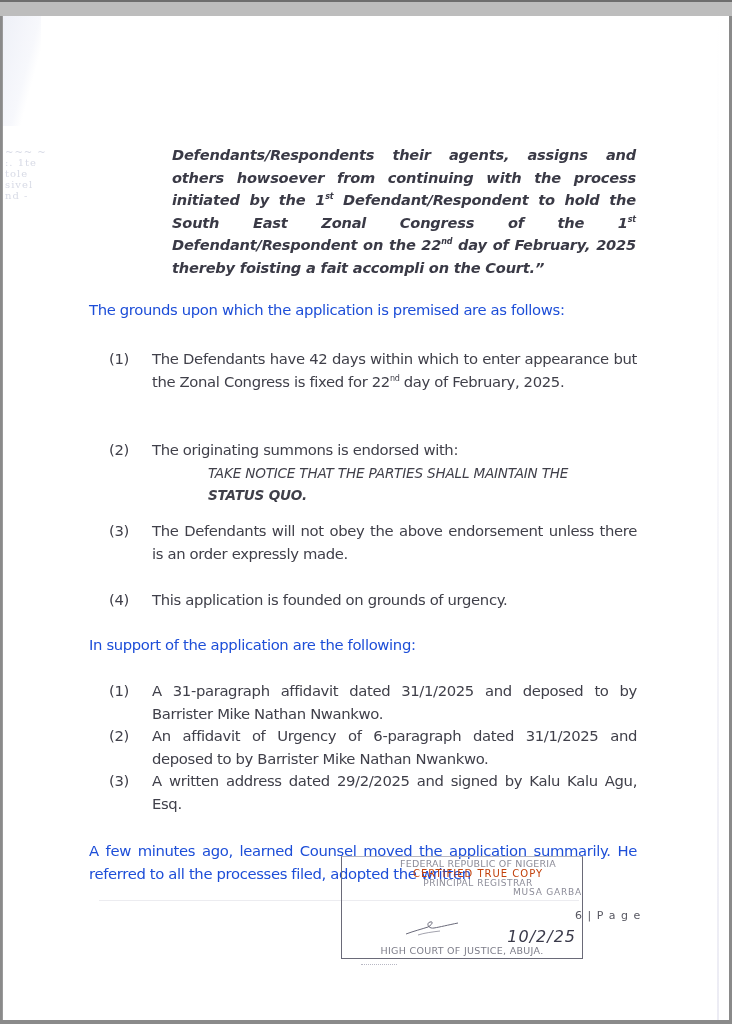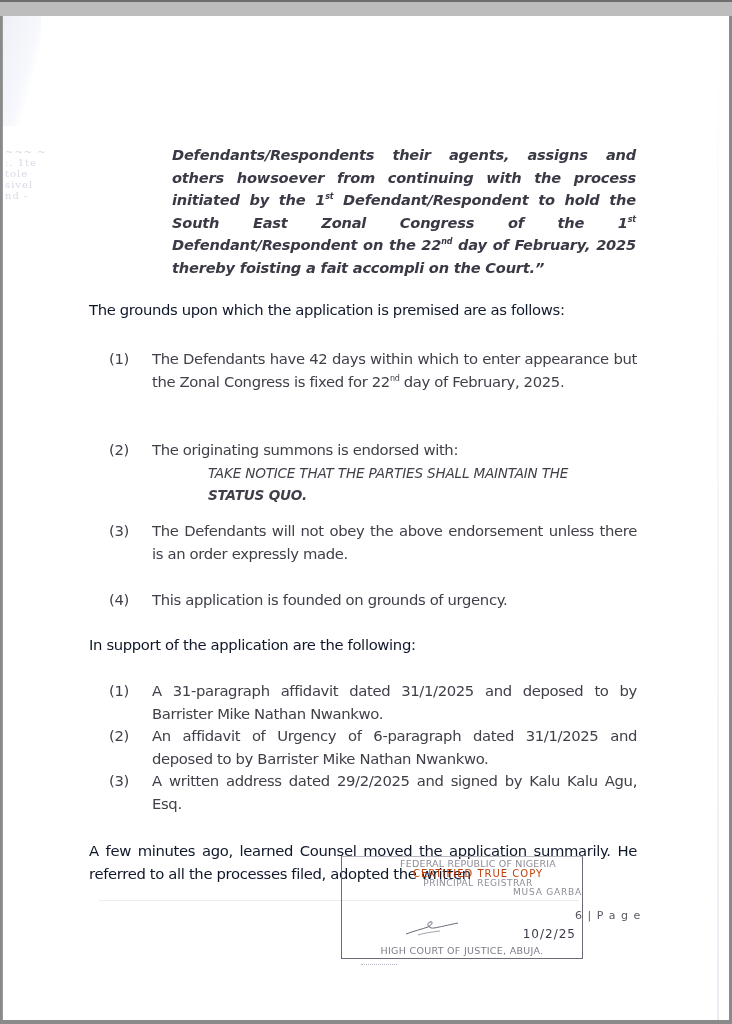--- a/index.html
+++ b/index.html
@@ -33,21 +33,21 @@
   .quote {
     position: absolute; left: 169px; top: 128px; width: 464px;
     font-family: "DejaVu Sans", sans-serif; font-style: italic; font-weight: bold;
     font-size: 14.6px; line-height: 22.6px; text-align: justify;
     color: #3a3a46; letter-spacing: -0.2px;
   }
   .quote sup { font-size: 8px; line-height: 0; }
   .para {
     position: absolute; left: 86px; width: 548px;
     font-family: "DejaVu Sans", sans-serif; font-size: 14.8px; line-height: 22.5px;
-    color: #0f172a; letter-spacing: -0.35px;
+    color: #1d4ed8; letter-spacing: -0.35px;
   }
   .just { text-align: justify; text-align-last: left; }
   .item { position: absolute; left: 106px; width: 528px; font-size: 14.8px; line-height: 22.5px;
     color: #40404a; letter-spacing: -0.35px; }
   .item .num { position: absolute; left: 0; top: 0; width: 38px; }
   .item .body { margin-left: 43px; text-align: justify; }
   .item sup { font-size: 8px; line-height: 0; }
   .endorse { margin-left: 56px; font-style: italic; font-size: 13.6px; letter-spacing: -0.2px; text-align: justify; }
   .endorse b { font-style: italic; }
   .footer-line {
@@ -61,22 +61,22 @@
   .stamp {
     position: absolute; left: 338px; top: 840px; width: 208px; height: 101px;
     border: 1.5px solid #6a6a78; border-top: 1px solid #b6b6c0;
     color: #8c8c98; text-align: center; font-family: "DejaVu Sans", sans-serif; padding-left: 32px;
   }
   .stamp .l1 { font-size: 9.5px; margin-top: 1px; letter-spacing: 0.2px; }
   .stamp .l2 { font-size: 10px; color: #c2410c; letter-spacing: 1px; margin-top: -1px; }
   .stamp .l3 { font-size: 9px; letter-spacing: 0.5px; margin-top: -1px; }
   .stamp .l4 { font-size: 9px; letter-spacing: 0.8px; margin-top: -1px; text-align: right; }
   .stamp .date {
-    position: absolute; right: 6px; top: 70px; font-size: 12px; color: #3a3a4a;
-    font-family: "DejaVu Sans", sans-serif; letter-spacing: 1px;
+    position: absolute; right: 6px; top: 70px; font-size: 16px; color: #3a3a4a;
+    font-family: "DejaVu Sans", sans-serif; font-style: italic; letter-spacing: 1px;
   }
   .stamp .sig {
     position: absolute; left: 62px; top: 62px; width: 56px; height: 18px;
   }
   .stamp .l5 { position: absolute; left: 0; right: 0; bottom: 2px; font-size: 9.5px; color: #7c7c88; letter-spacing: 0.3px; }
   .stamp-underline {
     position: absolute; left: 358px; top: 948px; width: 36px; height: 1px;
     border-top: 1px dotted #b8b8c4;
   }
 </style>

